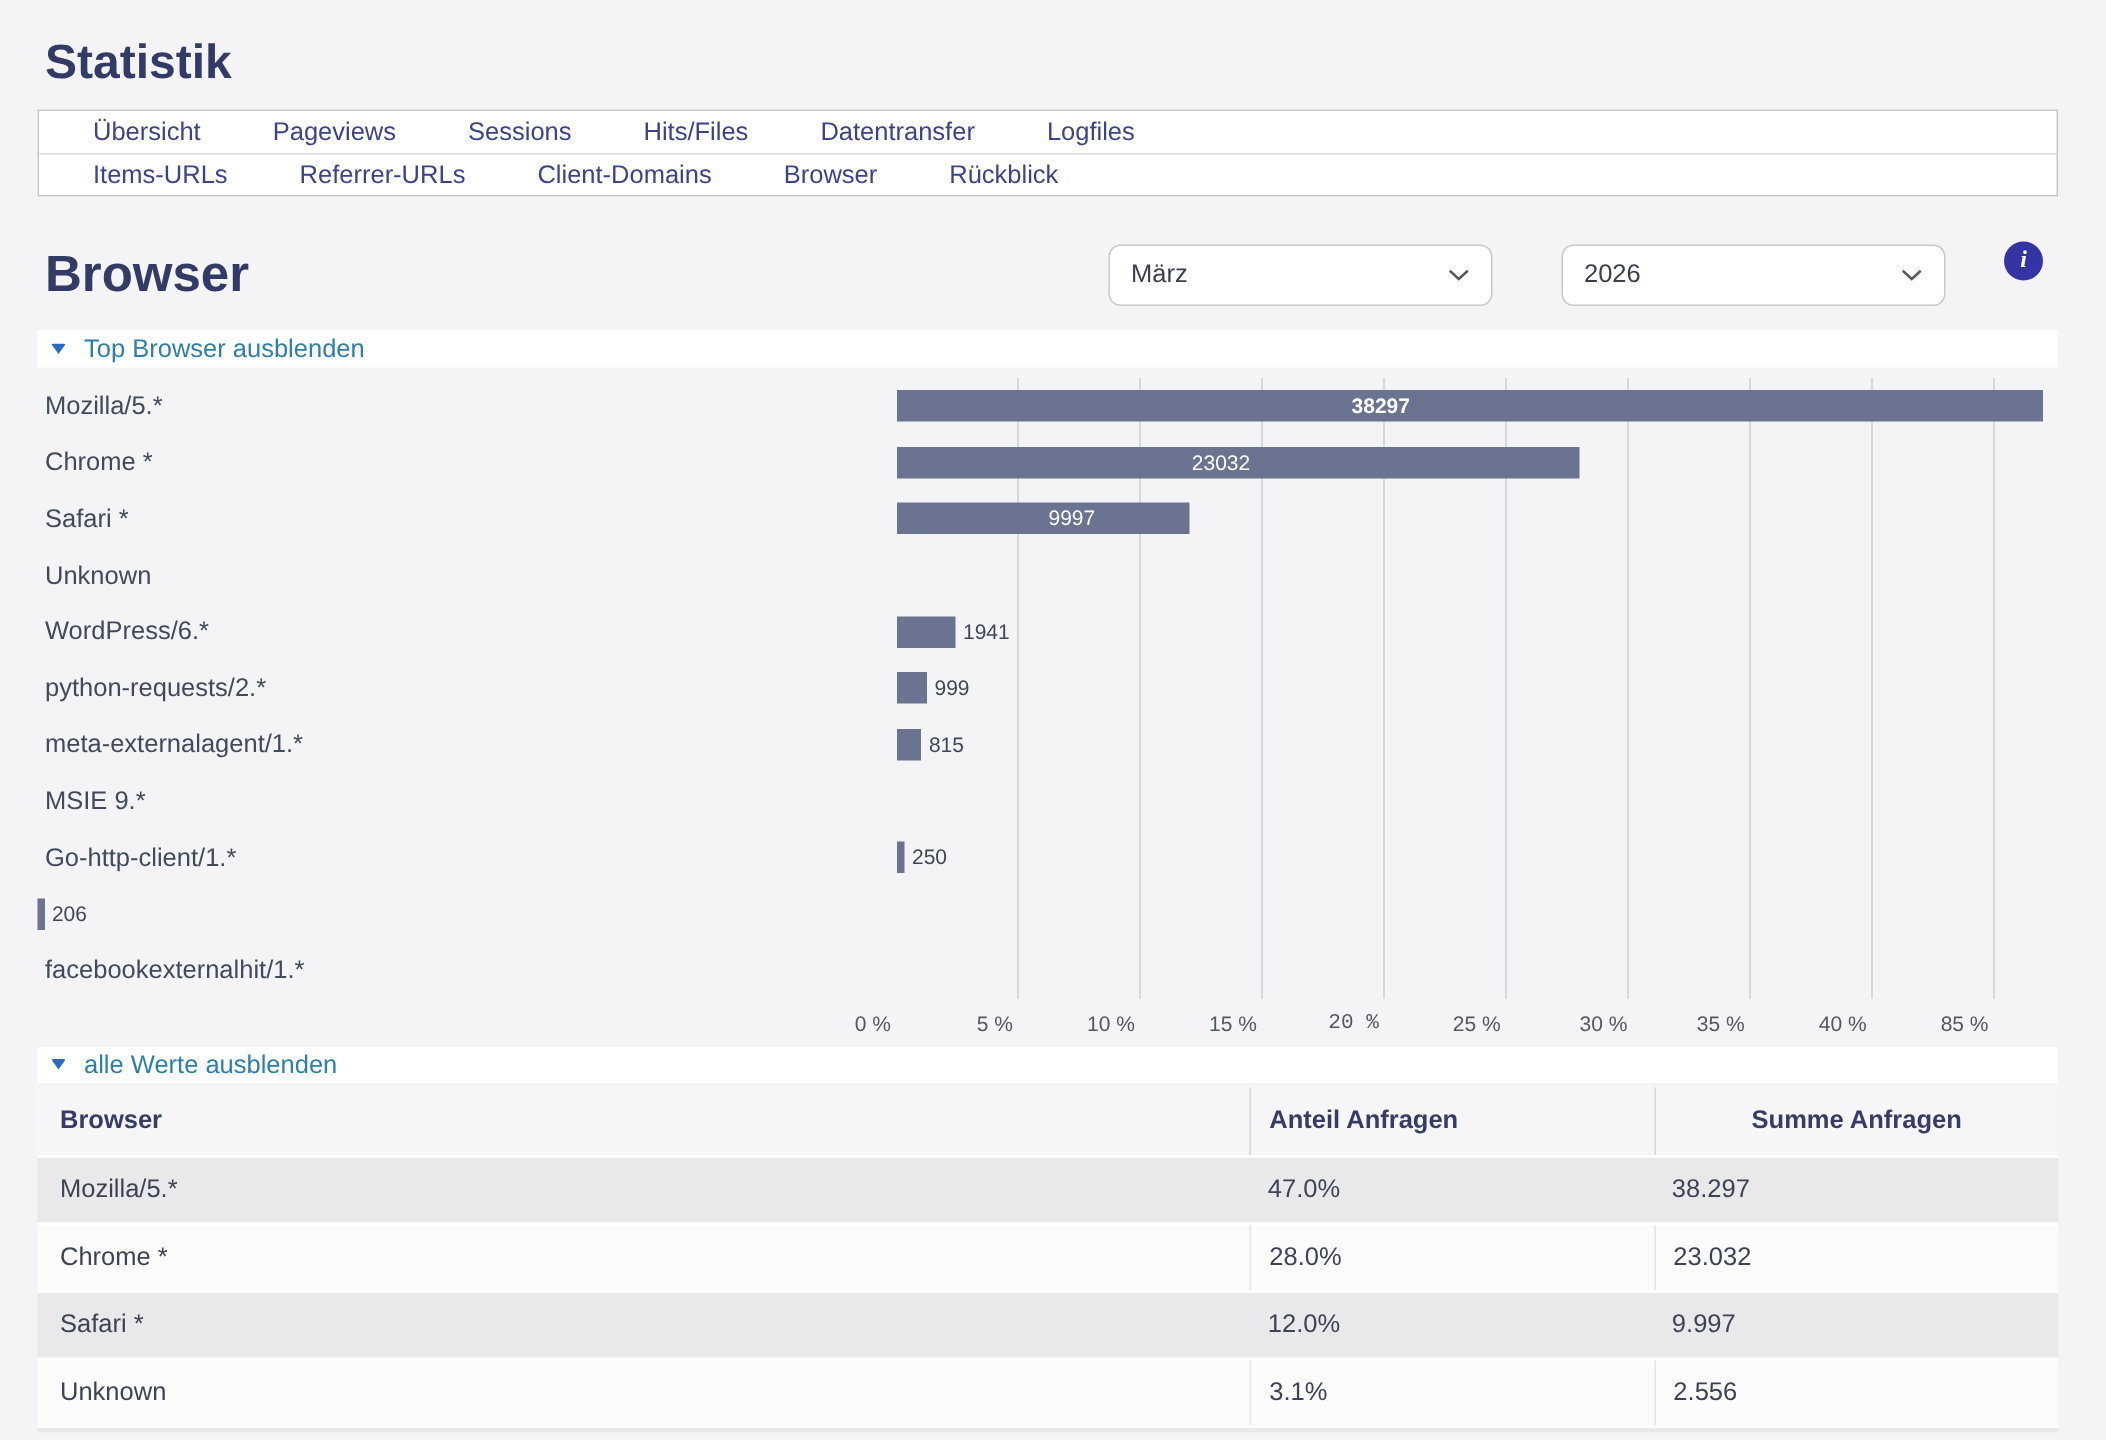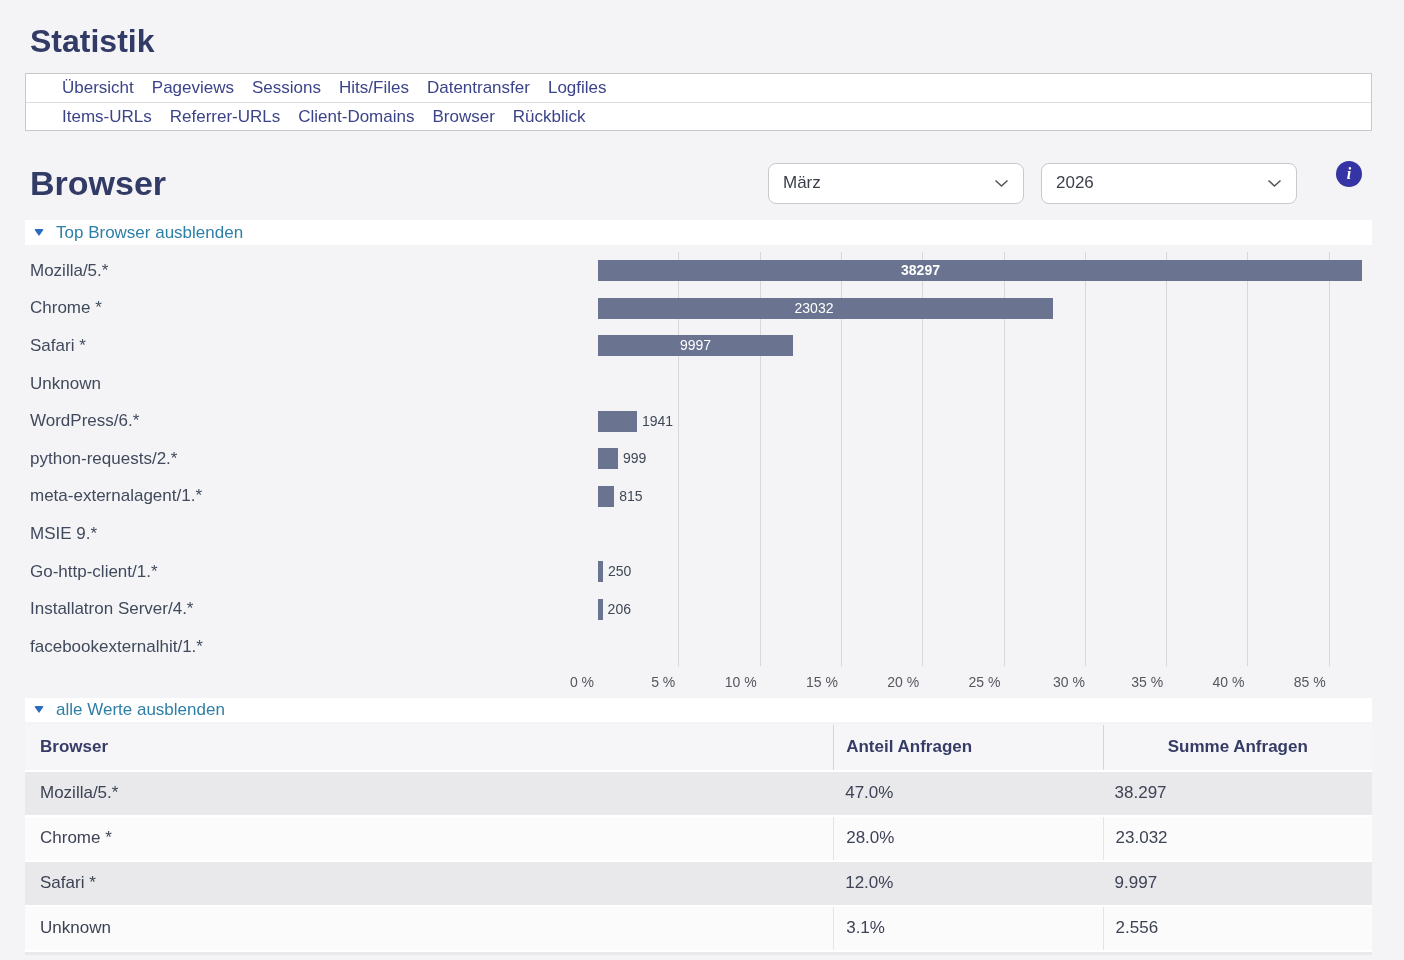--- a/index.html
+++ b/index.html
@@ -19,21 +19,21 @@
   }
 
   
   .navbox {
     margin-top: 12px;
     background: #ffffff;
     border: 1px solid #c7c7cc;
   }
   .nav-row {
     display: flex; align-items: center;
-    height: 28px; padding-left: 36px; gap: 18px;
+    height: 28px; padding-left: 36px; gap: 48px;
   }
   .nav-row + .nav-row { border-top: 1px solid #dcdce1; }
   .nav-item {
     font-size: 17px; color: #3c4489; text-decoration: none;
     white-space: nowrap; cursor: pointer;
   }
 
   
   .section-header {
     margin-top: 30px; display: flex; align-items: center; height: 44px;
@@ -41,21 +41,21 @@
   .section-title {
     margin-left: 5px; font-size: 34px; font-weight: 700; color: #323a66;
   }
   .filters { margin-left: auto; display: flex; align-items: center; }
   .select {
     width: 256px; height: 41px;
     background: #ffffff; border: 1px solid #c9c9ce; border-radius: 8px;
     display: flex; align-items: center;
     padding: 0 14px; font-size: 17px; color: #3a3f4a; cursor: pointer;
   }
-  .select + .select { margin-left: 17px; }
+  .select + .select { margin-left: 46px; }
   .select .chev { margin-left: auto; display: flex; align-items: center; }
   .info-btn {
     margin-left: 39px; margin-right: 10px;
     width: 26px; height: 26px; border-radius: 50%;
     background: #3434a4; color: #fff;
     display: flex; align-items: center; justify-content: center;
     font-family: "Liberation Serif", "DejaVu Serif", serif;
     font-style: italic; font-weight: 700; font-size: 16px;
     cursor: pointer; align-self: flex-start; margin-top: -2px;
   }
@@ -194,21 +194,21 @@
           <div class="chart-label">Chrome *</div>
           <div class="bar-area">
             <div class="bar" style="width: 455.3px;"></div>
             <span class="bar-value-in" style="width: 432px;">23032</span>
           </div>
         </div>
         <div class="chart-row">
           <div class="chart-label">Safari *</div>
           <div class="bar-area">
             <div class="bar" style="width: 195.1px;"></div>
-            <span class="bar-value-in" style="width: 195.1px;">9997</span>
+            <span class="bar-value-in" style="width: 195.1px; margin-left: 19px;">9997</span>
           </div>
         </div>
         <div class="chart-row">
           <div class="chart-label">Unknown</div>
         </div>
         <div class="chart-row">
           <div class="chart-label">WordPress/6.*</div>
           <div class="bar-area">
             <div class="bar" style="width: 39px;"></div>
             <span class="bar-value-out" style="left: 44px;">1941</span>
@@ -232,36 +232,35 @@
           <div class="chart-label">MSIE 9.*</div>
         </div>
         <div class="chart-row">
           <div class="chart-label">Go-http-client/1.*</div>
           <div class="bar-area">
             <div class="bar" style="width: 5px;"></div>
             <span class="bar-value-out" style="left: 10px;">250</span>
           </div>
         </div>
         <div class="chart-row">
-          <div class="chart-label">Installatron Server/4.*</div>
           <div class="bar-area">
             <div class="bar" style="width: 4.6px;"></div>
             <span class="bar-value-out" style="left: 9.6px;">206</span>
           </div>
         </div>
         <div class="chart-row">
           <div class="chart-label">facebookexternalhit/1.*</div>
         </div>
       </div>
     <div class="axis">
         <span class="axis-tick" style="left: -64px;">0 %</span>
         <span class="axis-tick" style="left: 17.3px;">5 %</span>
         <span class="axis-tick" style="left: 98.6px;">10 %</span>
         <span class="axis-tick" style="left: 179.9px;">15 %</span>
-        <span class="axis-tick" style="left: 261.2px;">20 %</span>
+        <span class="axis-tick" style="left: 261.2px; font-family: Liberation Mono, monospace;">20 %</span>
         <span class="axis-tick" style="left: 342.5px;">25 %</span>
         <span class="axis-tick" style="left: 427px;">30 %</span>
         <span class="axis-tick" style="left: 505.1px;">35 %</span>
         <span class="axis-tick" style="left: 586.4px;">40 %</span>
         <span class="axis-tick" style="left: 667.7px;">85 %</span>
       </div>
   </div>
 
   <div class="toggle-band band2">
     <span class="tri-down"></span>

